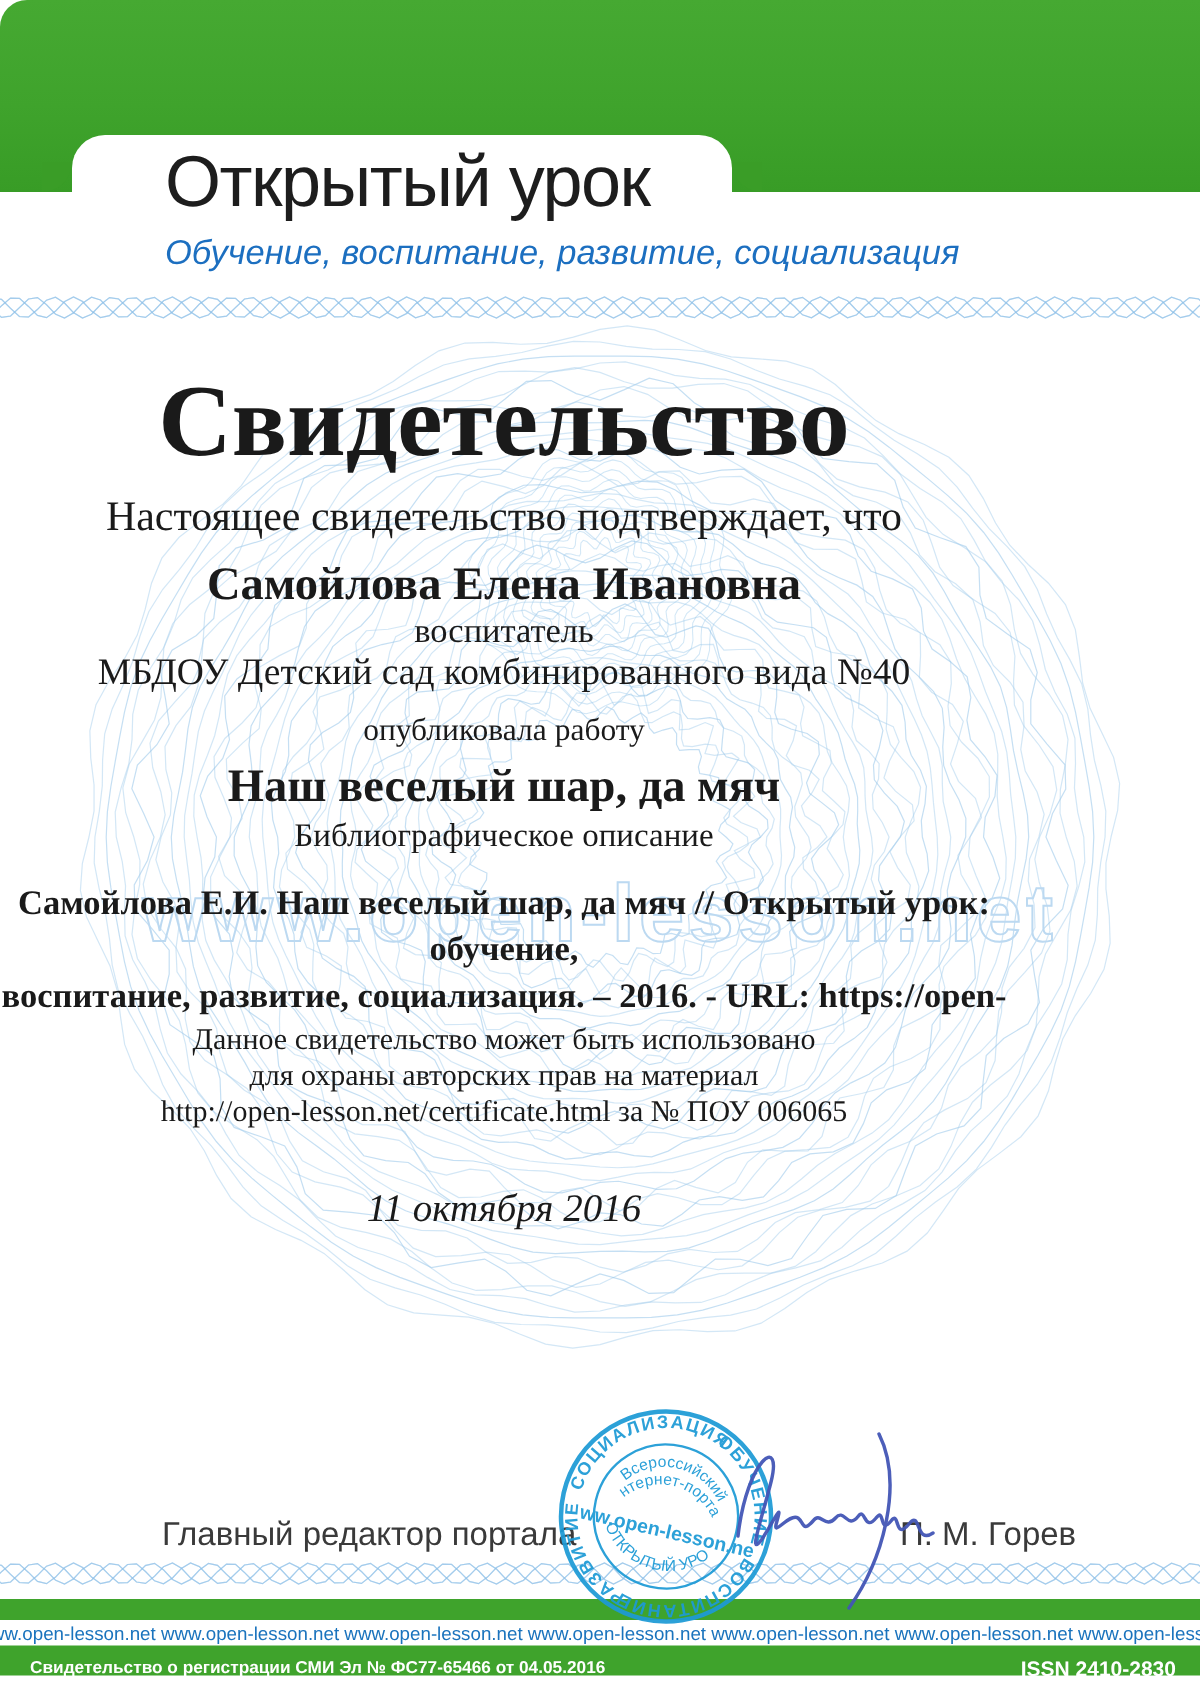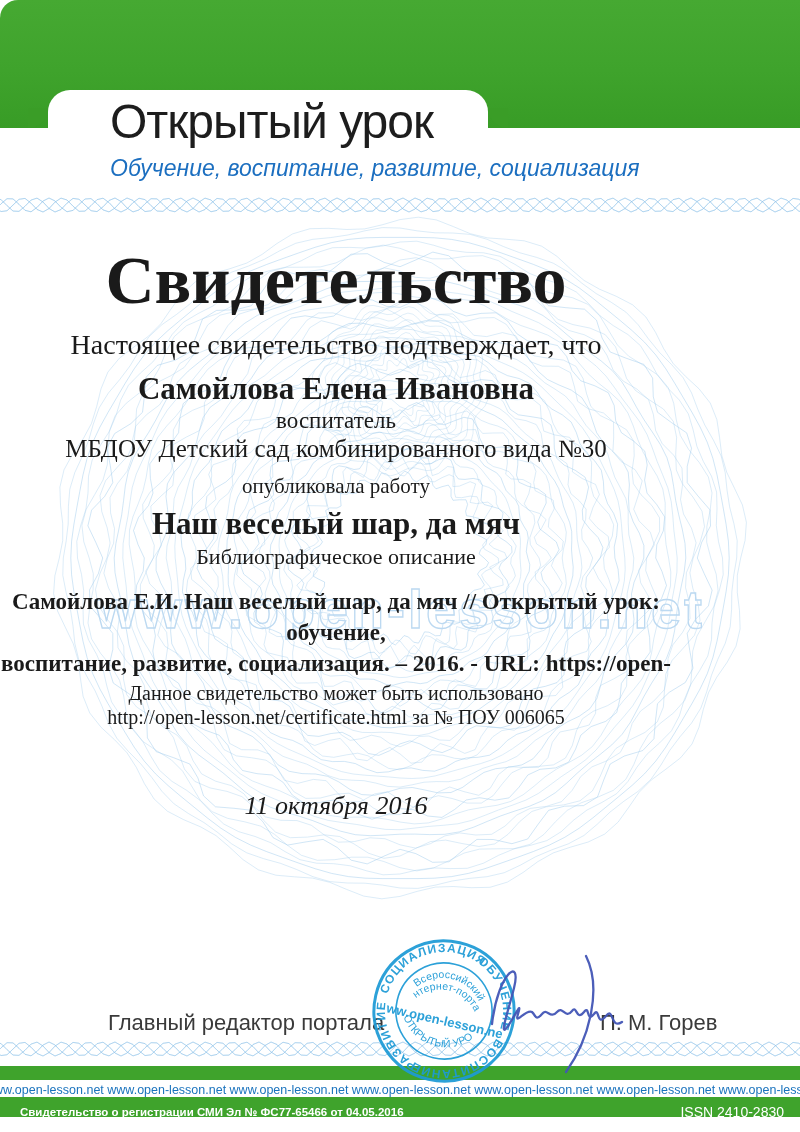--- a/index.html
+++ b/index.html
@@ -55,21 +55,21 @@
 
   
   .f-band1{position:absolute;left:0;top:1066px;width:800px;height:14px;background:#3fa32c;z-index:3;}
   .f-strip{position:absolute;left:0;top:1080px;width:800px;height:17px;background:#fff;z-index:3;
        overflow:hidden;white-space:nowrap;line-height:17px;}
   .f-strip span{font-family:"Liberation Sans",sans-serif;font-size:12.5px;color:#1a73bd;margin-left:-15px;}
   .f-bar{position:absolute;left:0;top:1097px;width:800px;height:20px;background:#3fa32c;z-index:3;}
   .f-reg{position:absolute;left:20px;top:9px;color:#fff;font-family:"Liberation Sans",sans-serif;
        font-size:11.5px;font-weight:700;}
   .f-issn{position:absolute;right:16px;top:7px;color:#fff;font-family:"Liberation Sans",sans-serif;
-       font-size:14px;font-weight:400;margin-left:36px;}
+       font-size:14px;font-weight:700;margin-left:36px;}
 
   .stamp-ring-word{font-family:"Liberation Sans",sans-serif;font-size:12px;font-weight:700;letter-spacing:1.2px;}
   .stamp-small{font-family:"Liberation Sans",sans-serif;font-size:10.5px;}
   .stamp-site{font-family:"Liberation Sans",sans-serif;font-size:13px;font-weight:700;}
 </style>
 </head>
 <body>
 
 <svg id="guilloche" viewBox="0 0 800 1132">
     <path d="M484.0,558.0L488.6,562.6L486.5,566.9L480.1,570.4L477.5,574.1L481.1,579.3L484.4,584.9L481.2,588.5L474.1,590.3L470.6,593.3L472.7,599.2L474.4,605.4L470.3,608.1L463.0,608.0L458.9,610.0L459.4,616.2L459.4,622.6L454.7,624.2L447.6,622.3L443.2,623.1L442.0,629.3L440.3,635.5L435.4,635.8L429.0,632.2L424.5,631.9L421.7,637.5L418.5,643.1L413.6,642.2L408.5,637.0L404.1,635.6L400.0,640.3L395.4,644.9L390.9,642.7L387.3,636.5L383.5,634.0L378.3,637.5L372.6,640.7L368.8,637.5L367.0,630.6L364.0,627.2L358.0,629.3L351.7,630.9L348.9,626.9L349.0,619.7L347.0,615.7L340.6,616.2L334.0,616.2L332.4,611.6L334.4,604.7L333.5,600.3L327.3,599.2L320.9,597.5L320.6,592.7L324.3,586.5L324.6,582.0L318.9,579.3L313.2,576.1L314.1,571.3L319.4,566.3L320.9,562.1L316.0,558.0L311.4,553.4L313.5,549.1L319.9,545.6L322.5,541.9L318.9,536.7L315.6,531.1L318.8,527.5L325.9,525.7L329.4,522.7L327.3,516.8L325.6,510.6L329.7,507.9L337.0,508.0L341.1,506.0L340.6,499.8L340.6,493.4L345.3,491.8L352.4,493.7L356.8,492.9L358.0,486.7L359.7,480.5L364.6,480.2L371.0,483.8L375.5,484.1L378.3,478.5L381.5,472.9L386.4,473.8L391.5,479.0L395.9,480.4L400.0,475.7L404.6,471.1L409.1,473.3L412.7,479.5L416.5,482.0L421.7,478.5L427.4,475.3L431.2,478.5L433.0,485.4L436.0,488.8L442.0,486.7L448.3,485.1L451.1,489.1L451.0,496.3L453.0,500.3L459.4,499.8L466.0,499.8L467.6,504.4L465.6,511.3L466.5,515.7L472.7,516.8L479.1,518.5L479.4,523.3L475.7,529.5L475.4,534.0L481.1,536.7L486.8,539.9L485.9,544.7L480.6,549.7L479.1,553.9L484.0,558.0Z" fill="none" stroke="#8cc0e8" stroke-width="0.8" opacity="0.5"></path>
@@ -138,30 +138,31 @@
 <div class="hdr-line1">Всероссийский интернет-портал</div>
 <div class="hdr-line2">www.open-lesson.net</div>
 <div class="tab"></div>
 <div class="tab-title">Открытый урок</div>
 <div class="tab-subtitle">Обучение, воспитание, развитие, социализация</div>
 
 <div class="c title">Свидетельство</div>
 <div class="c confirm">Настоящее свидетельство подтверждает, что</div>
 <div class="c name">Самойлова Елена Ивановна</div>
 <div class="c role">воспитатель</div>
-<div class="c org">МБДОУ Детский сад комбинированного вида №30</div>
+<div class="c org">МБДОУ Детский сад комбинированного вида №40</div>
 <div class="c action">опубликовала работу</div>
 <div class="c work">Наш веселый шар, да мяч</div>
 <div class="c biblabel">Библиографическое описание</div>
 <div class="c citation">
   <div>Самойлова Е.И. Наш веселый шар, да мяч // Открытый урок: обучение,</div>
   <div>воспитание, развитие, социализация. – 2016. - URL: https://open-</div>
 </div>
 <div class="c info">
   <div>Данное свидетельство может быть использовано</div>
+  <div>для охраны авторских прав на материал</div>
   <div>http://open-lesson.net/certificate.html за № ПОУ 006065</div>
 </div>
 <div class="c date">11 октября 2016</div>
 
 <div class="editor-label">Главный редактор портала</div>
 <div class="editor-name">П. М. Горев</div>
 
 <svg id="stamp" viewBox="0 0 172 172">
   <g transform="rotate(13,86,86)" fill="none">
     <defs>

